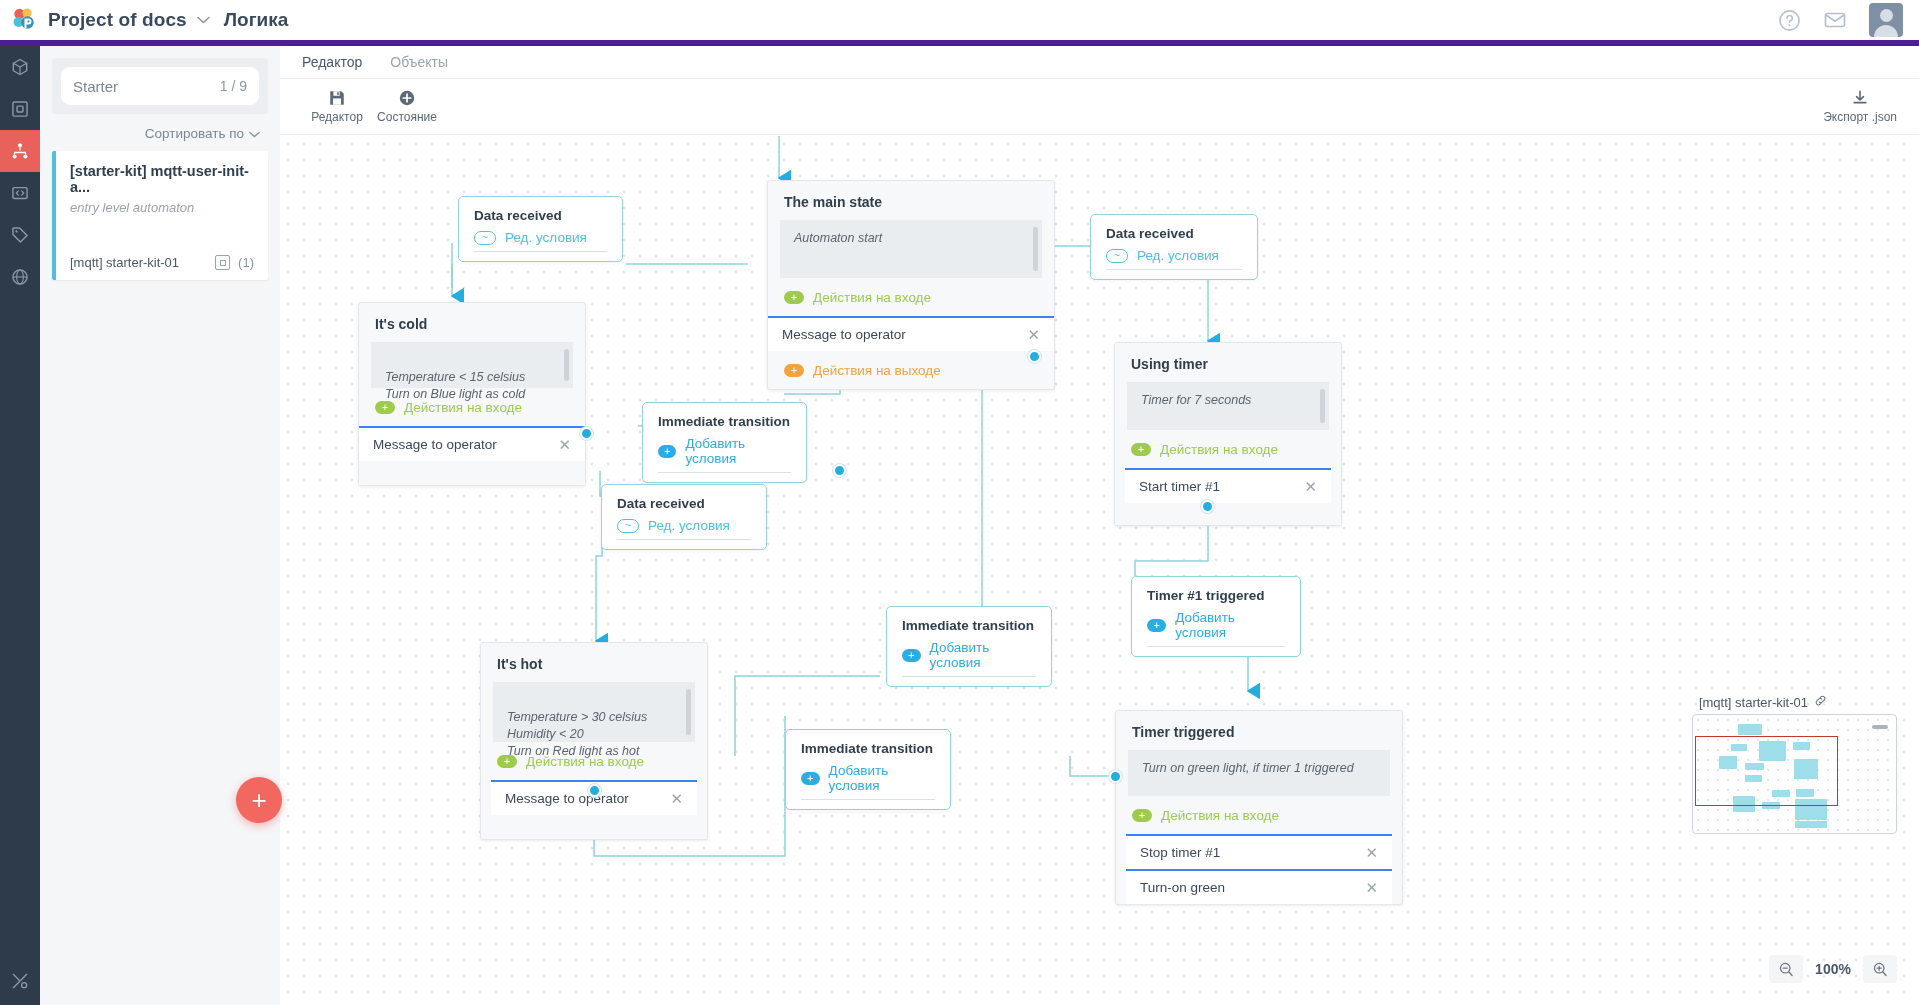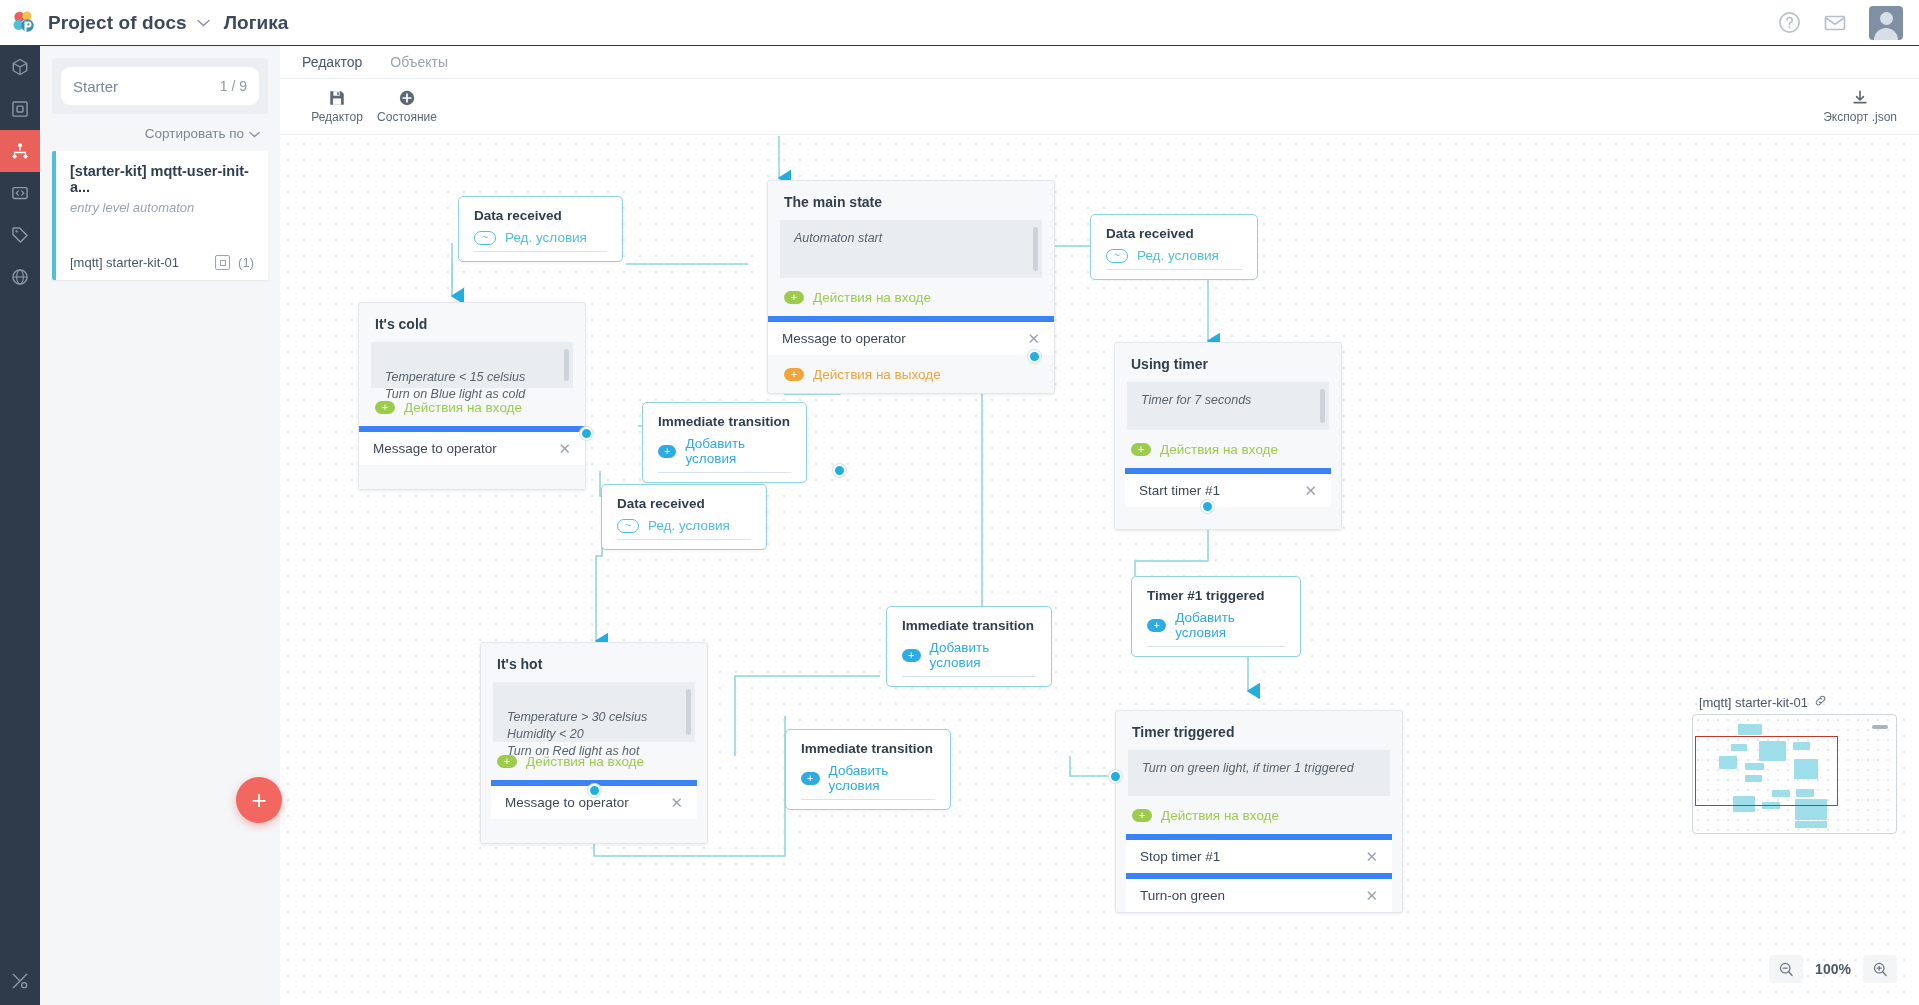--- a/index.html
+++ b/index.html
@@ -8,21 +8,21 @@
     font-family: "Liberation Sans", sans-serif;
     background:#ffffff;
     color:#3c4858;
     font-size:14px;
   }
   .app { position:relative; width:1919px; height:1005px; }
 
   
   .topbar {
     position:absolute; left:0; top:0; width:1919px; height:46px;
-    background:#ffffff; border-bottom:1px solid #4c1d95;
+    background:#ffffff; border-bottom:6px solid #4c1d95;
     display:flex; align-items:center; z-index:40;
   }
   .logo { width:48px; height:46px; display:flex; align-items:center; justify-content:center; }
   .logo svg { display:block; }
   .proj-title { font-size:19px; font-weight:700; color:#3a4a5c; letter-spacing:.1px; }
   .chev { margin:0 14px 0 10px; color:#8b97a4; font-size:12px; }
   .sec-title { font-size:19px; font-weight:700; color:#3a4a5c; }
   .topbar-right { margin-left:auto; display:flex; align-items:center; gap:22px; padding-right:16px; }
   .tb-icon { color:#b6c0cb; cursor:pointer; display:flex; }
   .avatar {
@@ -122,21 +122,21 @@
   .pill { width:20px; height:13px; border-radius:8px; display:flex; align-items:center; justify-content:center;
           color:#fff; font-size:11px; line-height:1; }
   .pill.green { background:#9ccb4e; }
   .pill.orange { background:#f0a43a; }
   .pill.blue { background:#2dace4; }
   .lbl-green { color:#9ccb4e; }
   .lbl-orange { color:#f0a43a; }
   .lbl-blue { color:#2dace4; }
   .msg-row {
     background:#fff; display:flex; padding:9px 14px; font-size:13.5px;
-    color:#3c4858; border-top:6px solid #3b82f6;
+    color:#3c4858; border-top:2px solid #3b82f6;
   }
   .msg-row .x { margin-left:auto; color:#9aa4af; font-size:15px; cursor:pointer; line-height:1; }
 
   
   .trans {
     background:#fff; border:1.6px solid #8fd4de; border-radius:5px;
     box-shadow:0 1px 3px rgba(40,50,60,.06);
   }
   .trans-title { font-weight:700; font-size:13.5px; color:#303e4e; padding:11px 15px 7px 15px; }
   .trans-act { display:flex; align-items:center; gap:9px; padding:0 15px 6px 15px; font-size:13.5px; }

